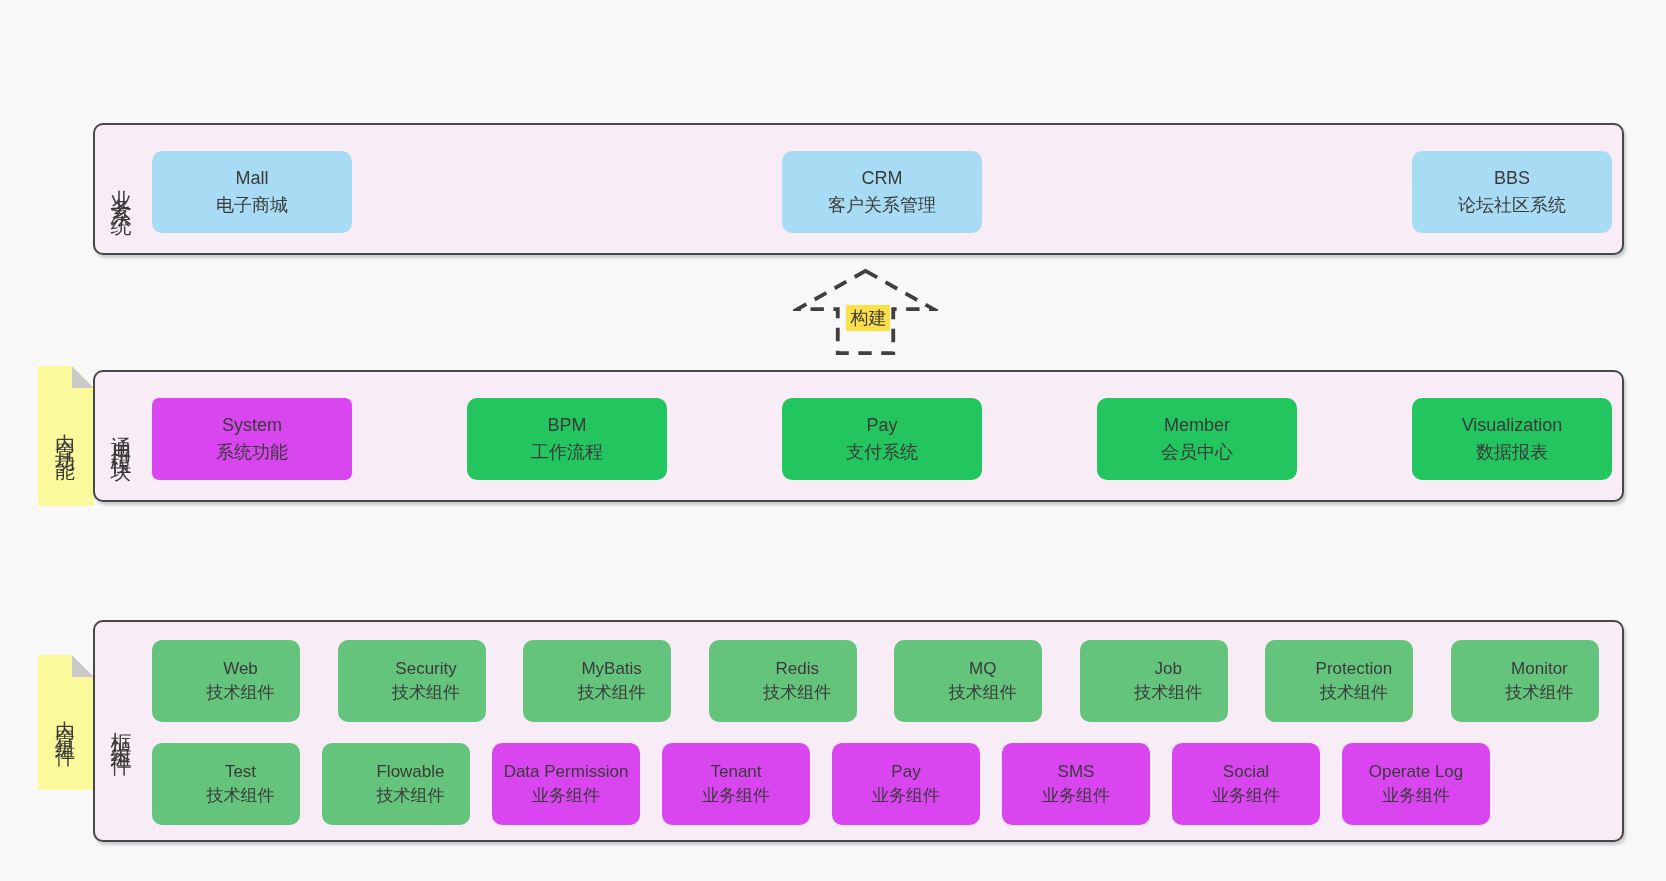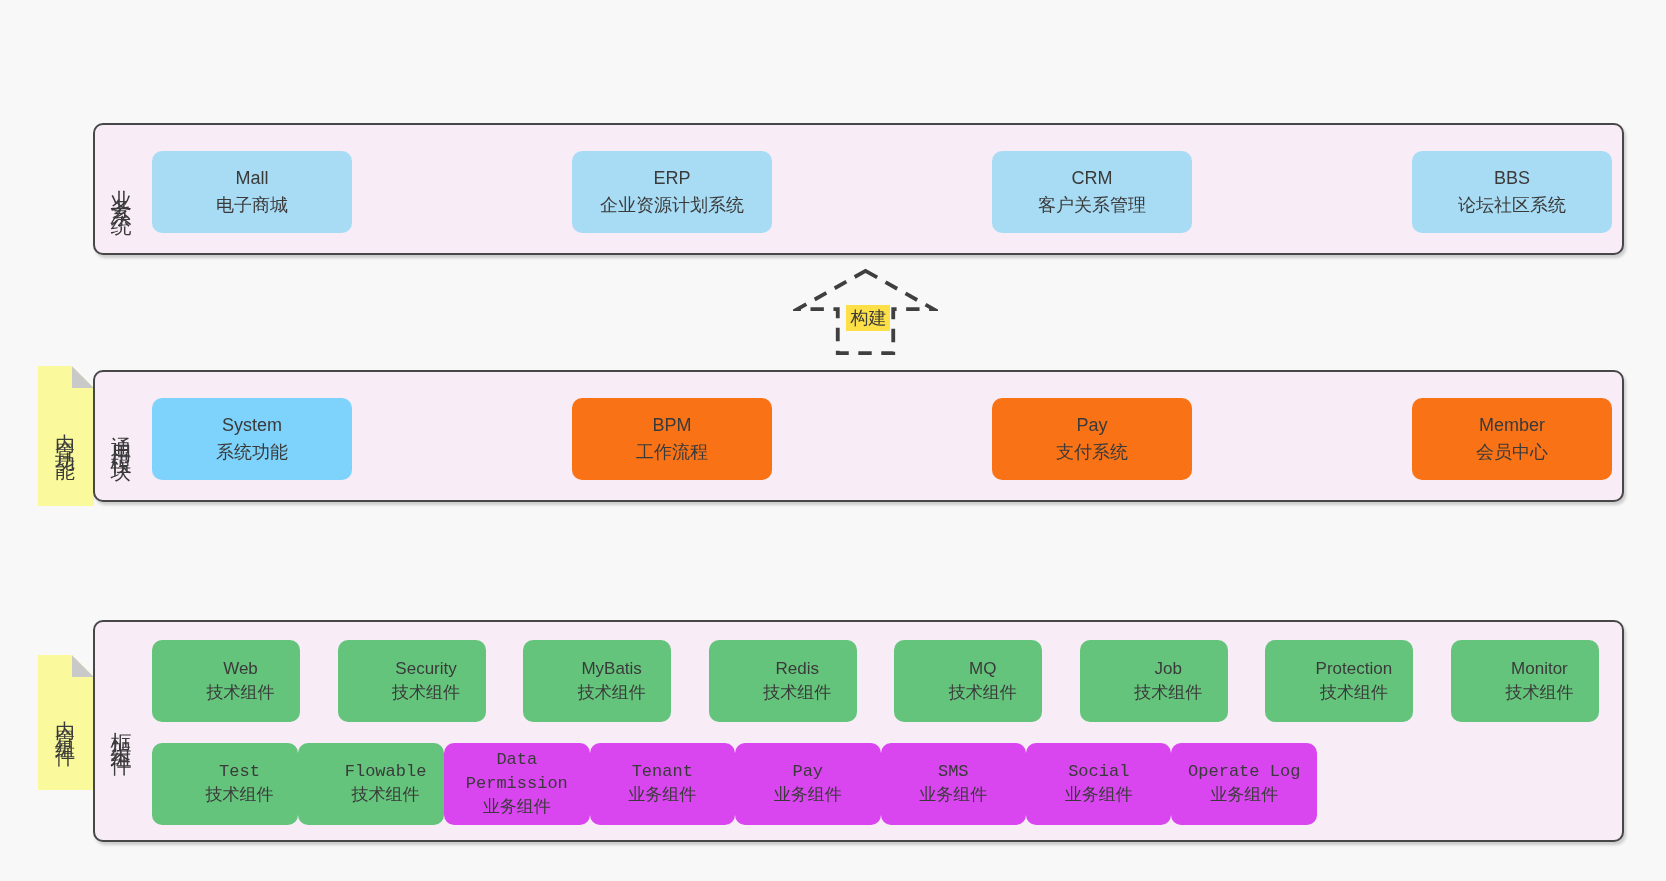--- a/index.html
+++ b/index.html
@@ -33,35 +33,35 @@
     white-space:nowrap;
   }
 
   
   .box-row {
     position:absolute; left:57px;
     display:flex; justify-content:space-between;
   }
   .row-6 { width:1460px; top:26px; }
   #layer-components .row-a { width:1447px; top:18px;  }
-  #layer-components .row-b { width:1165px; top:121px;font-family:Liberation Mono, monospace; }
+  #layer-components .row-b { width:1338px; top:121px; }
 
   .node {
     height:82px; border-radius:10px;
     display:flex; flex-direction:column;
     align-items:center; justify-content:center;
     text-align:center; font-size:18px; line-height:1.5;
     padding:2px 6px; box-sizing:border-box;
   }
   .row-6 .node { width:200px; }
   .row-8 .node { width:148px; font-size:17px; line-height:1.42; }
 
   .node.blue        { background:#a8dcf5; }
-  .node.red         { background:#7dd3fc; }
-  .node.pink        { background:#f97316; }
+  .node.red         { background:#d946ef;border-radius:7px; }
+  .node.pink        { background:#22c55e; }
   .node.green       { background:#65c47c;padding-left:35px; }
   .node.green-light { background:#d946ef; }
 
   
   .tab {
     position:absolute; left:38px; width:56px;
     background:#fafa9c;
     clip-path:polygon(0 0, calc(100% - 22px) 0, 100% 22px, 100% 100%, 0 100%);
     display:flex; align-items:center; justify-content:center;
   }
@@ -109,24 +109,20 @@
   </div>
 
   <section class="layer" id="layer-business">
     <div class="layer-label">业务系统</div>
     <div class="box-row row-6">
       <div class="node blue">
         <div>Mall</div>
         <div>电子商城</div>
       </div>
       <div class="node blue">
-        <div>ERP</div>
-        <div>企业资源计划系统</div>
-      </div>
-      <div class="node blue">
         <div>CRM</div>
         <div>客户关系管理</div>
       </div>
       <div class="node blue">
         <div>BBS</div>
         <div>论坛社区系统</div>
       </div>
     </div>
   </section>
 
@@ -149,20 +145,24 @@
         <div>工作流程</div>
       </div>
       <div class="node pink">
         <div>Pay</div>
         <div>支付系统</div>
       </div>
       <div class="node pink">
         <div>Member</div>
         <div>会员中心</div>
       </div>
+      <div class="node pink">
+        <div>Visualization</div>
+        <div>数据报表</div>
+      </div>
     </div>
   </section>
 
 
   <section class="layer" id="layer-components">
     <div class="layer-label">框架组件</div>
 
     <div class="box-row row-8 row-a">
       <div class="node green">
         <div>Web</div>

